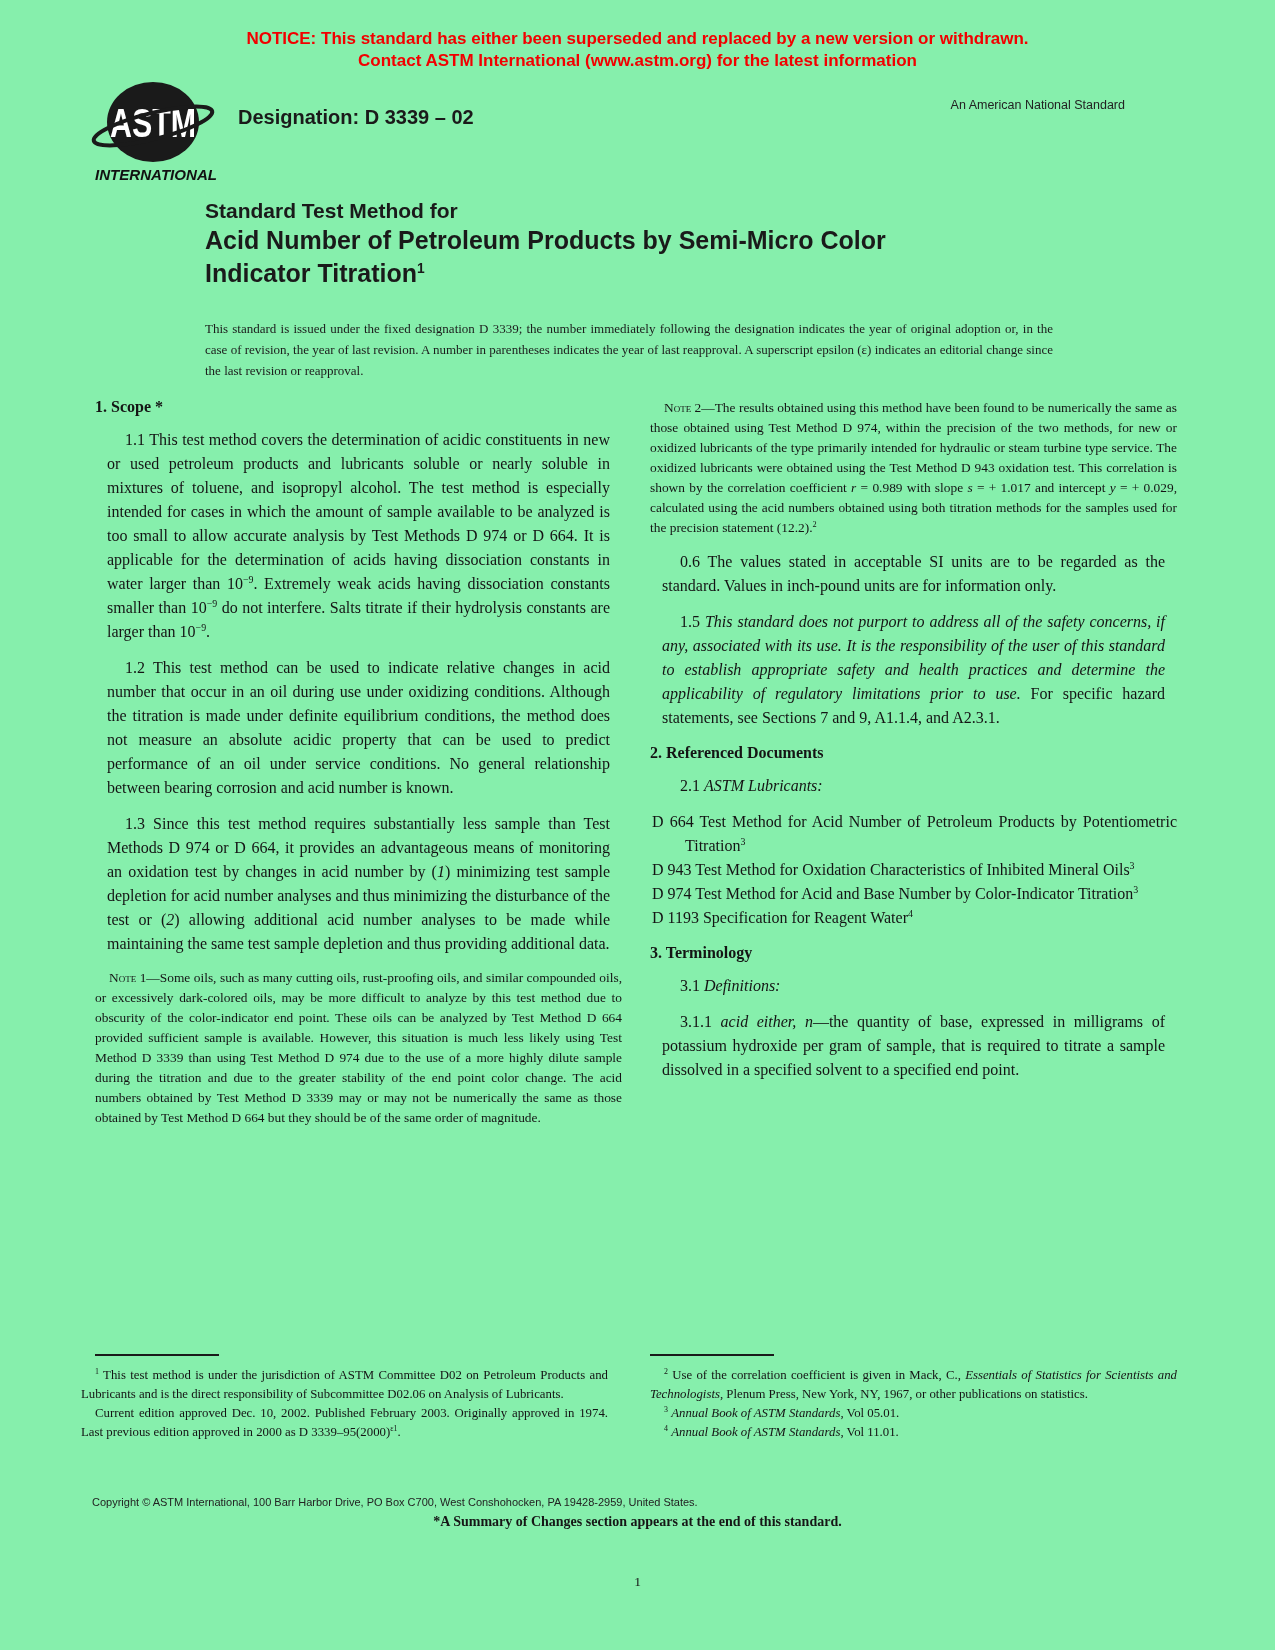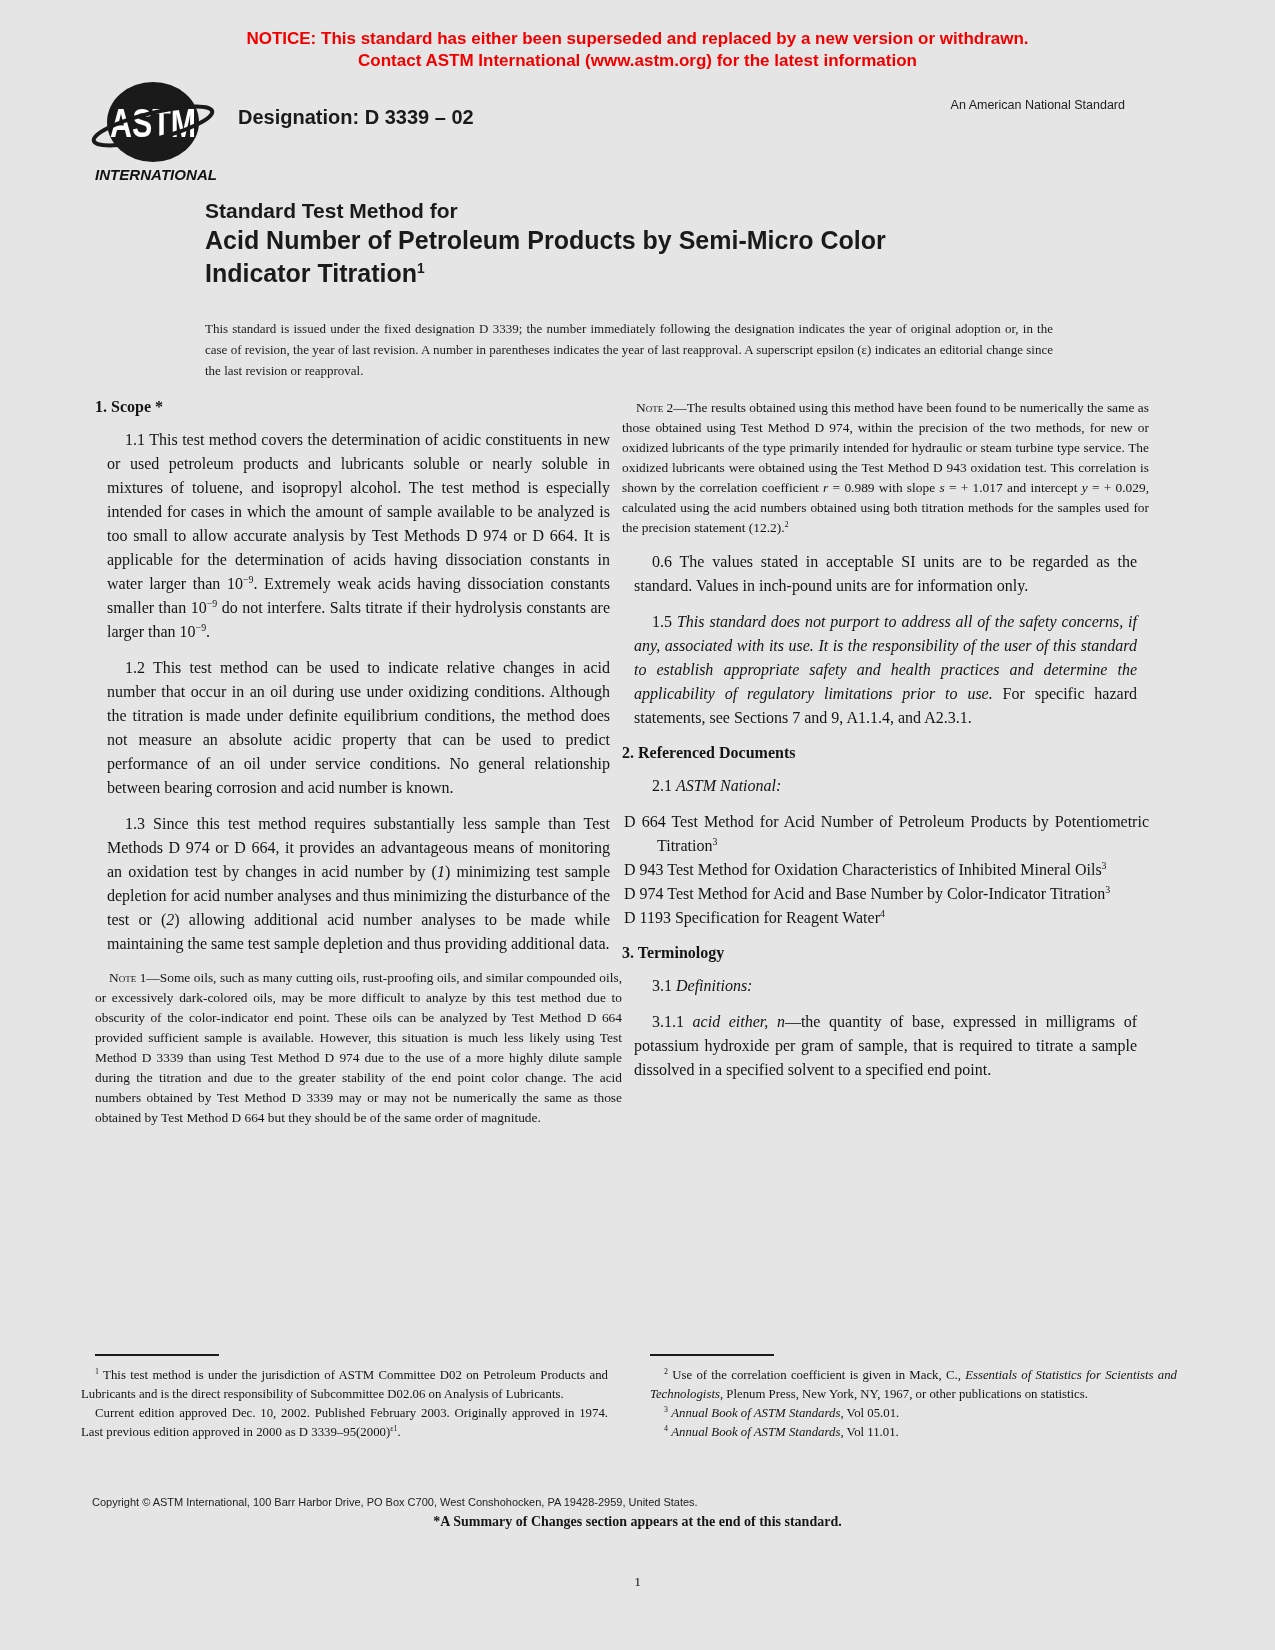--- a/index.html
+++ b/index.html
@@ -1,16 +1,16 @@
 <!DOCTYPE html>
 <html><head>
 <meta charset="utf-8">
 <style>
   html,body{margin:0;padding:0;background:#fff;}
-  .page{position:relative;width:1275px;height:1650px;background:#e5e5e5;overflow:hidden;
+  .page{position:relative;width:1275px;height:1650px;background:#86efac;overflow:hidden;
         font-family:"Liberation Serif", serif;color:#141414;}
 
   
   .notice{position:absolute;top:28px;left:0;right:0;text-align:center;
           font-family:"Liberation Sans", sans-serif;font-weight:bold;
           font-size:17px;line-height:22px;color:#f20000;}
 
   
   .logo{position:absolute;left:90px;top:80px;width:132px;height:104px;}
   .designation{position:absolute;left:238px;top:106px;
@@ -22,21 +22,21 @@
   .title-block{position:absolute;left:205px;top:197px;width:850px;
                font-family:"Liberation Sans", sans-serif;font-weight:bold;color:#1a1a1a;}
   .title-l1{font-size:21px;line-height:27px;}
   .title-l2{font-size:25px;line-height:33px;}
   .title-l2 sup{font-size:0.55em;}
 
   .issued{position:absolute;left:205px;top:318px;width:848px;
           font-size:13px;line-height:21px;text-align:justify;color:#1b1b1b;}
 
   
-  .columns{position:absolute;left:95px;top:398px;width:1082px;display:flex;}
+  .columns{position:absolute;left:95px;top:398px;width:1082px;display:flex;gap:28px;}
   .col{width:527px;}
   .col > :first-child{margin-top:0;}
   .body-p{font-size:16px;line-height:24px;text-align:justify;text-indent:18px;margin:12px;}
   .sec-head{font-size:16px;font-weight:bold;margin:14px 0 7px 0;text-indent:0;}
   .note{font-size:13.4px;line-height:20px;text-align:justify;text-indent:14px;margin:10px 0 0 0;}
   .ref-item{font-size:16px;line-height:24px;text-align:justify;margin:0;
             padding-left:35px;text-indent:-33px;}
   .seg-i{font-style:italic;}
   .seg-sc{font-variant:small-caps;}
   sup{font-size:0.62em;vertical-align:super;line-height:0;}
@@ -91,21 +91,21 @@
       <p class="body-p">1.1  This test method covers the determination of acidic constituents in new or used petroleum products and lubricants soluble or nearly soluble in mixtures of toluene, and isopropyl alcohol. The test method is especially intended for cases in which the amount of sample available to be analyzed is too small to allow accurate analysis by Test Methods D 974 or D 664. It is applicable for the determination of acids having dissociation constants in water larger than 10<sup>−9</sup>. Extremely weak acids having dissociation constants smaller than 10<sup>−9</sup> do not interfere. Salts titrate if their hydrolysis constants are larger than 10<sup>−9</sup>.</p>
       <p class="body-p">1.2  This test method can be used to indicate relative changes in acid number that occur in an oil during use under oxidizing conditions. Although the titration is made under definite equilibrium conditions, the method does not measure an absolute acidic property that can be used to predict performance of an oil under service conditions. No general relationship between bearing corrosion and acid number is known.</p>
       <p class="body-p">1.3  Since this test method requires substantially less sample than Test Methods D 974 or D 664, it provides an advantageous means of monitoring an oxidation test by changes in acid number by (<span class="seg-i">1</span>) minimizing test sample depletion for acid number analyses and thus minimizing the disturbance of the test or (<span class="seg-i">2</span>) allowing additional acid number analyses to be made while maintaining the same test sample depletion and thus providing additional data.</p>
       <p class="note"><span class="seg-sc">Note 1—</span>Some oils, such as many cutting oils, rust-proofing oils, and similar compounded oils, or excessively dark-colored oils, may be more difficult to analyze by this test method due to obscurity of the color-indicator end point. These oils can be analyzed by Test Method D 664 provided sufficient sample is available. However, this situation is much less likely using Test Method D 3339 than using Test Method D 974 due to the use of a more highly dilute sample during the titration and due to the greater stability of the end point color change. The acid numbers obtained by Test Method D 3339 may or may not be numerically the same as those obtained by Test Method D 664 but they should be of the same order of magnitude.</p>
     </div>
     <div class="col">
       <p class="note"><span class="seg-sc">Note 2—</span>The results obtained using this method have been found to be numerically the same as those obtained using Test Method D 974, within the precision of the two methods, for new or oxidized lubricants of the type primarily intended for hydraulic or steam turbine type service. The oxidized lubricants were obtained using the Test Method D 943 oxidation test. This correlation is shown by the correlation coefficient <span class="seg-i">r</span> = 0.989 with slope <span class="seg-i">s</span> = + 1.017 and intercept <span class="seg-i">y</span> = + 0.029, calculated using the acid numbers obtained using both titration methods for the samples used for the precision statement (12.2).<sup>2</sup></p>
       <p class="body-p">0.6  The values stated in acceptable SI units are to be regarded as the standard. Values in inch-pound units are for information only.</p>
       <p class="body-p">1.5  <span class="seg-i">This standard does not purport to address all of the safety concerns, if any, associated with its use. It is the responsibility of the user of this standard to establish appropriate safety and health practices and determine the applicability of regulatory limitations prior to use.</span> For specific hazard statements, see Sections 7 and 9, A1.1.4, and A2.3.1.</p>
       <p class="sec-head">2.  Referenced Documents</p>
-      <p class="body-p">2.1  <span class="seg-i">ASTM National:</span></p>
+      <p class="body-p">2.1  <span class="seg-i">ASTM Lubricants:</span></p>
       <p class="ref-item">D 664  Test Method for Acid Number of Petroleum Products by Potentiometric Titration<sup>3</sup></p>
       <p class="ref-item">D 943  Test Method for Oxidation Characteristics of Inhibited Mineral Oils<sup>3</sup></p>
       <p class="ref-item">D 974  Test Method for Acid and Base Number by Color-Indicator Titration<sup>3</sup></p>
       <p class="ref-item">D 1193  Specification for Reagent Water<sup>4</sup></p>
       <p class="sec-head">3.  Terminology</p>
       <p class="body-p">3.1  <span class="seg-i">Definitions:</span></p>
       <p class="body-p">3.1.1  <span class="seg-i">acid either, n</span>—the quantity of base, expressed in milligrams of potassium hydroxide per gram of sample, that is required to titrate a sample dissolved in a specified solvent to a specified end point.</p>
     </div>
   </div>
 

